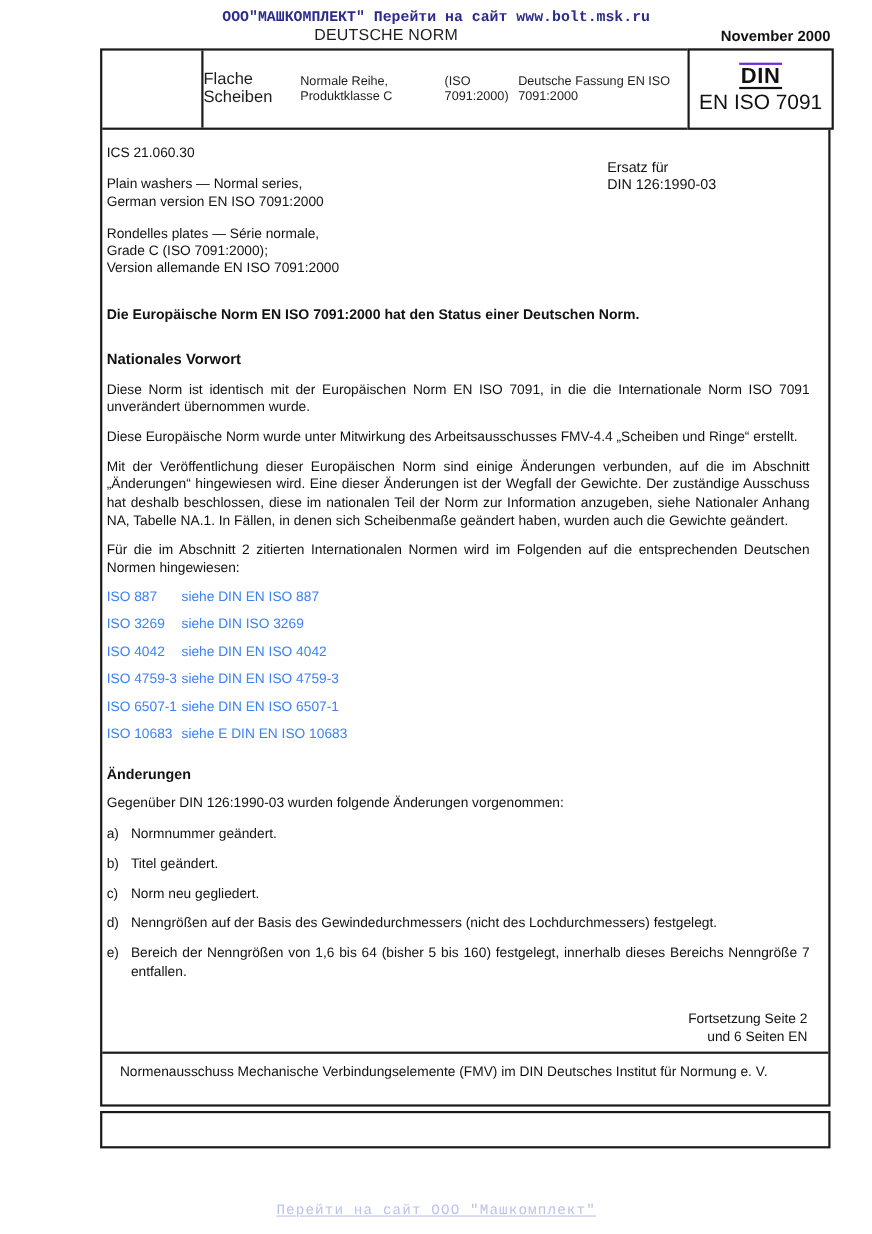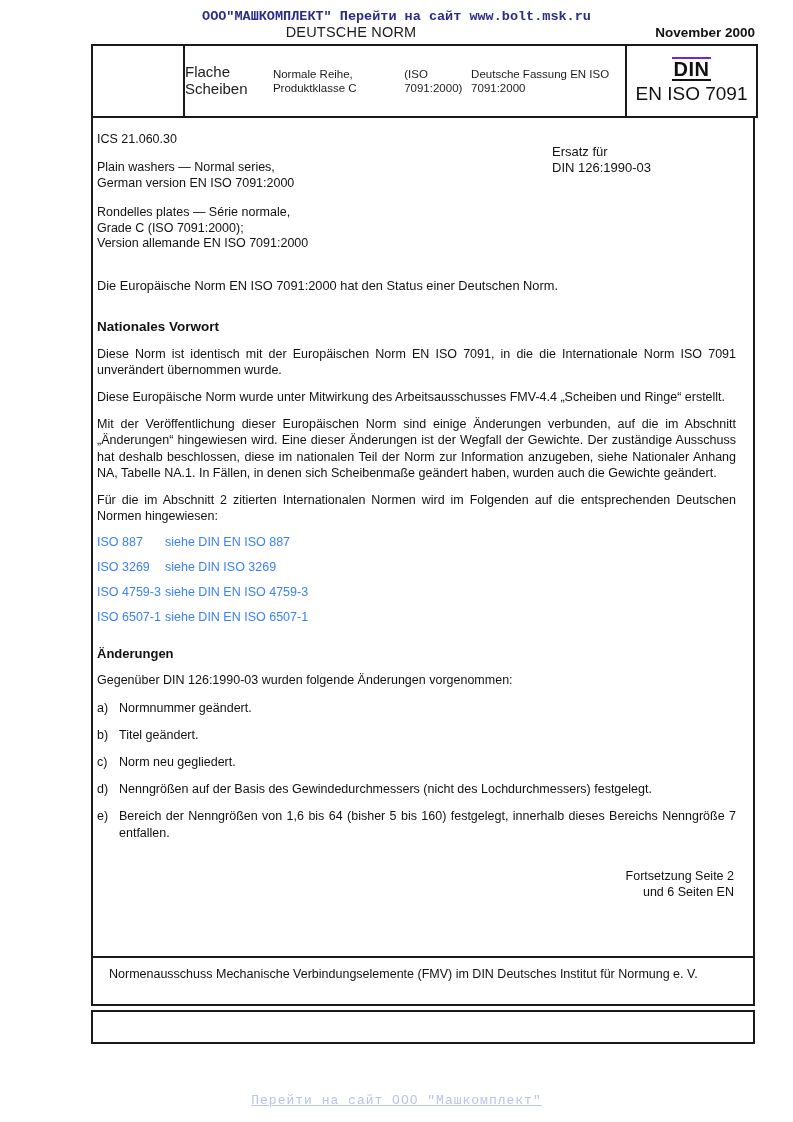--- a/index.html
+++ b/index.html
@@ -79,21 +79,21 @@
     padding:14px 17px 0 4px;
     box-sizing:border-box;
   }
   .row{position:relative;}
   .ics{font-size:12.5px;color:#111;}
   .ersatz{
     position:absolute;left:455px;top:0;font-size:13px;line-height:15.5px;color:#111;margin-top:12px;
   }
   .blk{font-size:12.5px;line-height:15.5px;color:#111;margin-top:14px;}
   .status{
-    font-size:12.8px;font-weight:normal;color:#111;margin-top:26px;
+    font-size:12.8px;font-weight:bold;color:#111;margin-top:26px;
   }
   h2.sec{
     font-size:13.5px;font-weight:bold;color:#111;
     margin:26px 0 0 0;
   }
   p.para{
     font-size:12.5px;line-height:16.2px;color:#111;
     text-align:justify;margin:11px 0 0 0;
   }
   p.para.first{margin-top:12px;}
@@ -201,26 +201,34 @@
       <div class="isolist">
         <div class="isorow">
           <span class="a">ISO 887</span>
           <span class="b">siehe DIN EN ISO 887</span>
         </div>
         <div class="isorow">
           <span class="a">ISO 3269</span>
           <span class="b">siehe DIN ISO 3269</span>
         </div>
         <div class="isorow">
+          <span class="a">ISO 4042</span>
+          <span class="b">siehe DIN EN ISO 4042</span>
+        </div>
+        <div class="isorow">
           <span class="a">ISO 4759-3</span>
           <span class="b">siehe DIN EN ISO 4759-3</span>
         </div>
         <div class="isorow">
           <span class="a">ISO 6507-1</span>
           <span class="b">siehe DIN EN ISO 6507-1</span>
+        </div>
+        <div class="isorow">
+          <span class="a">ISO 10683</span>
+          <span class="b">siehe E DIN EN ISO 10683</span>
         </div>
       </div>
 
       <h2 class="sec2">Änderungen</h2>
       <p class="para">Gegenüber DIN 126:1990-03 wurden folgende Änderungen vorgenommen:</p>
 
       <div class="item">
         <span class="lbl">a)</span>
         <span>Normnummer geändert.</span>
       </div>

